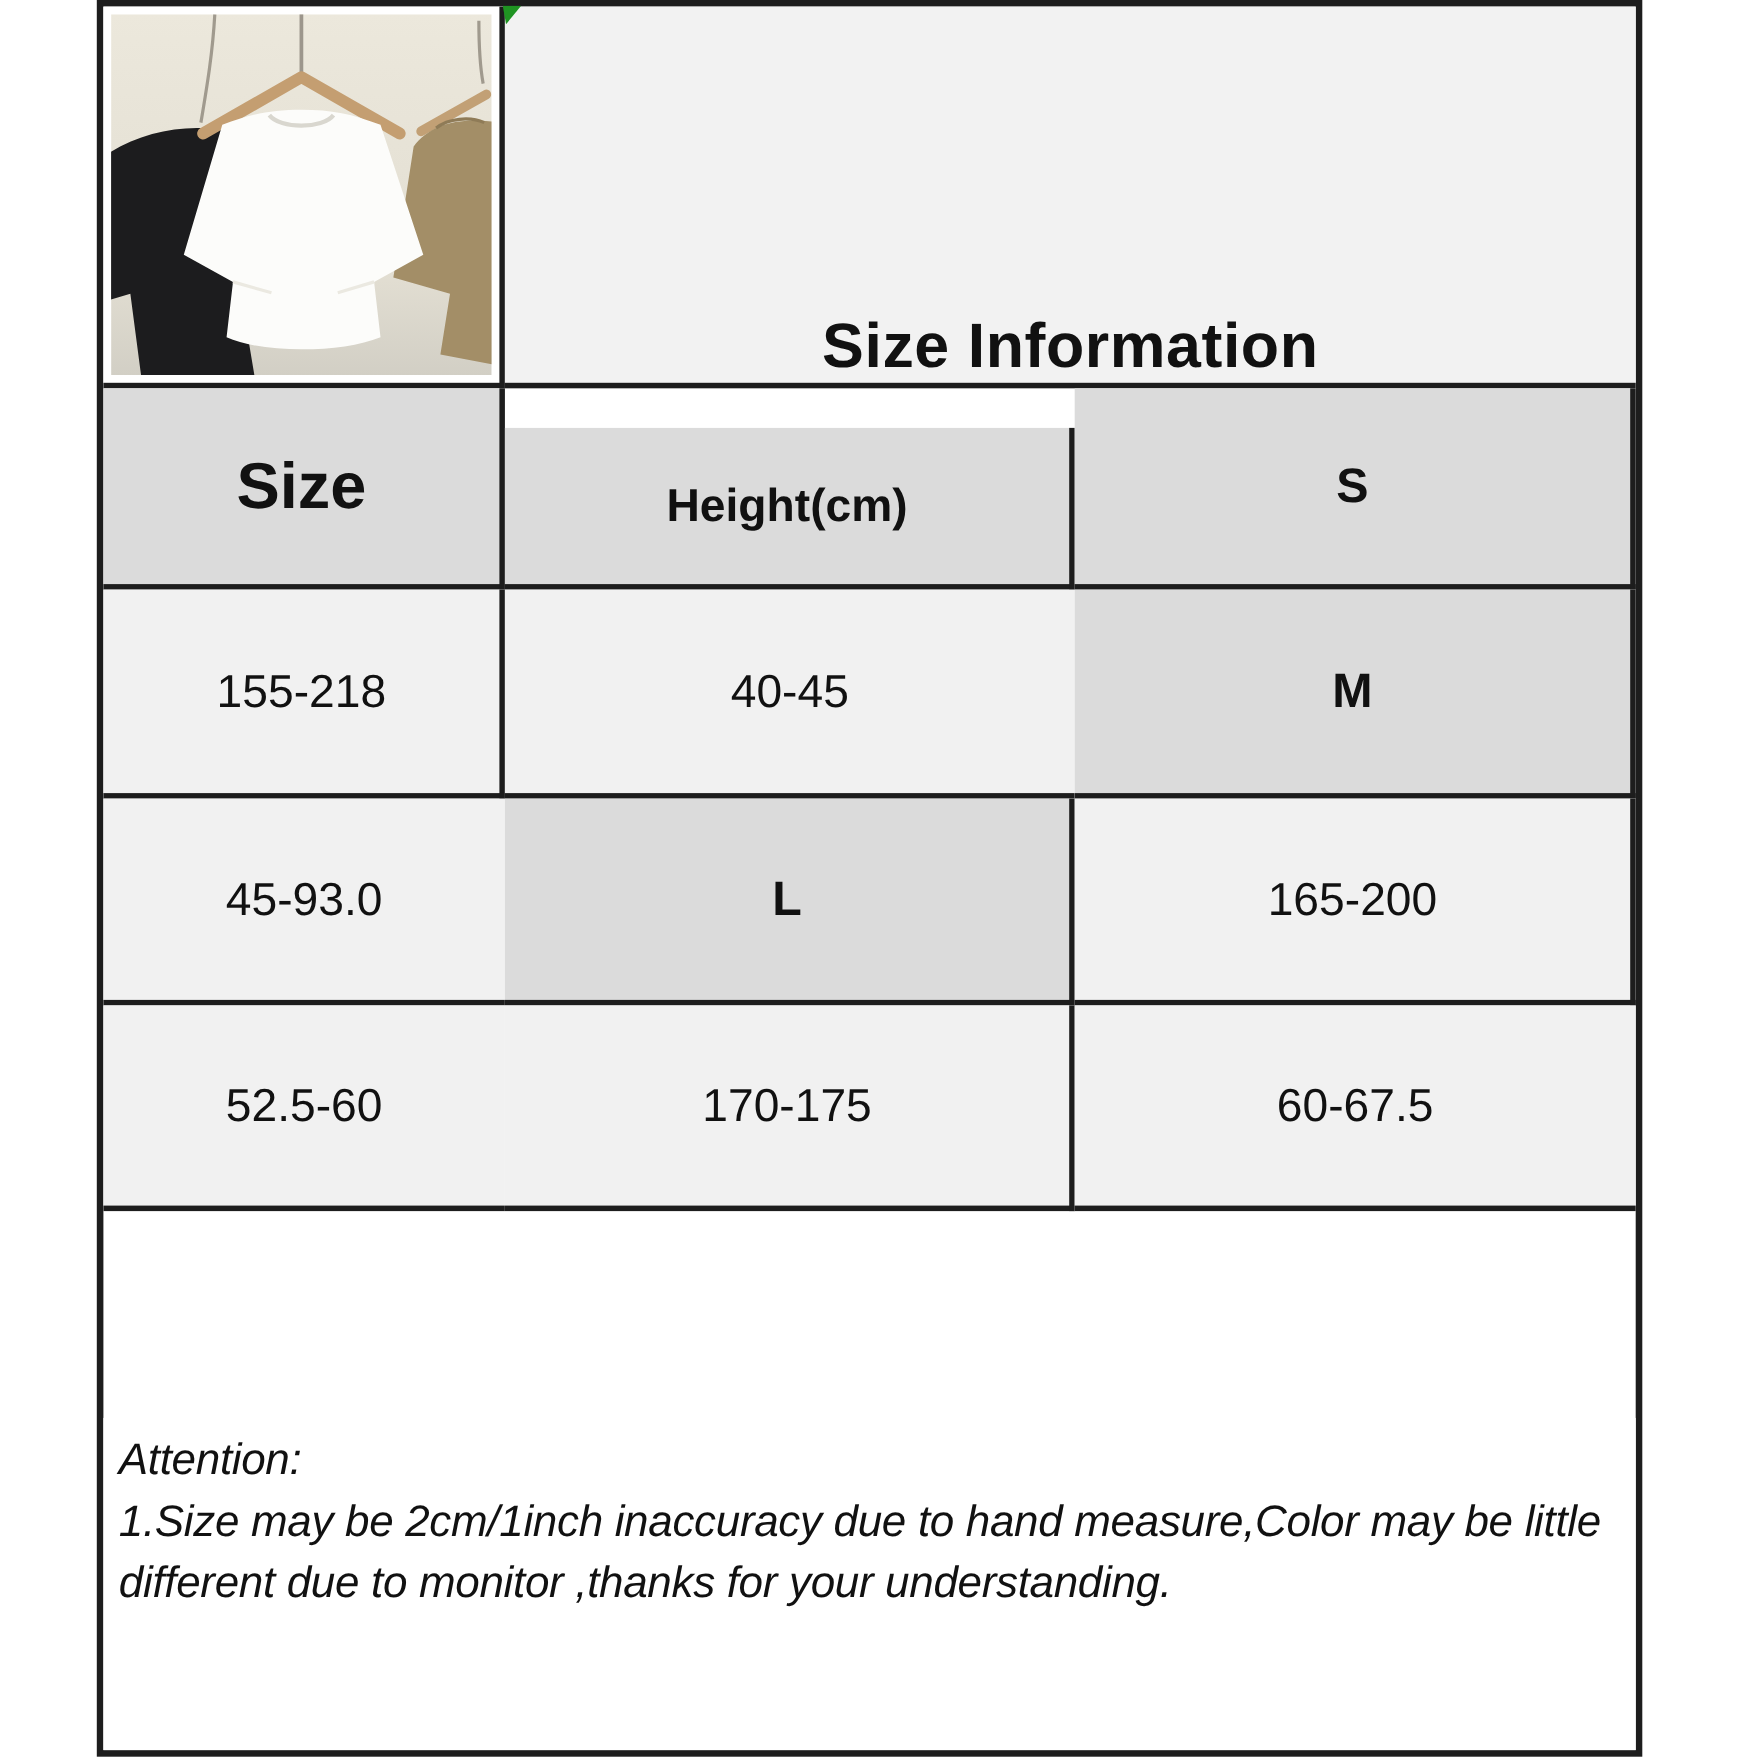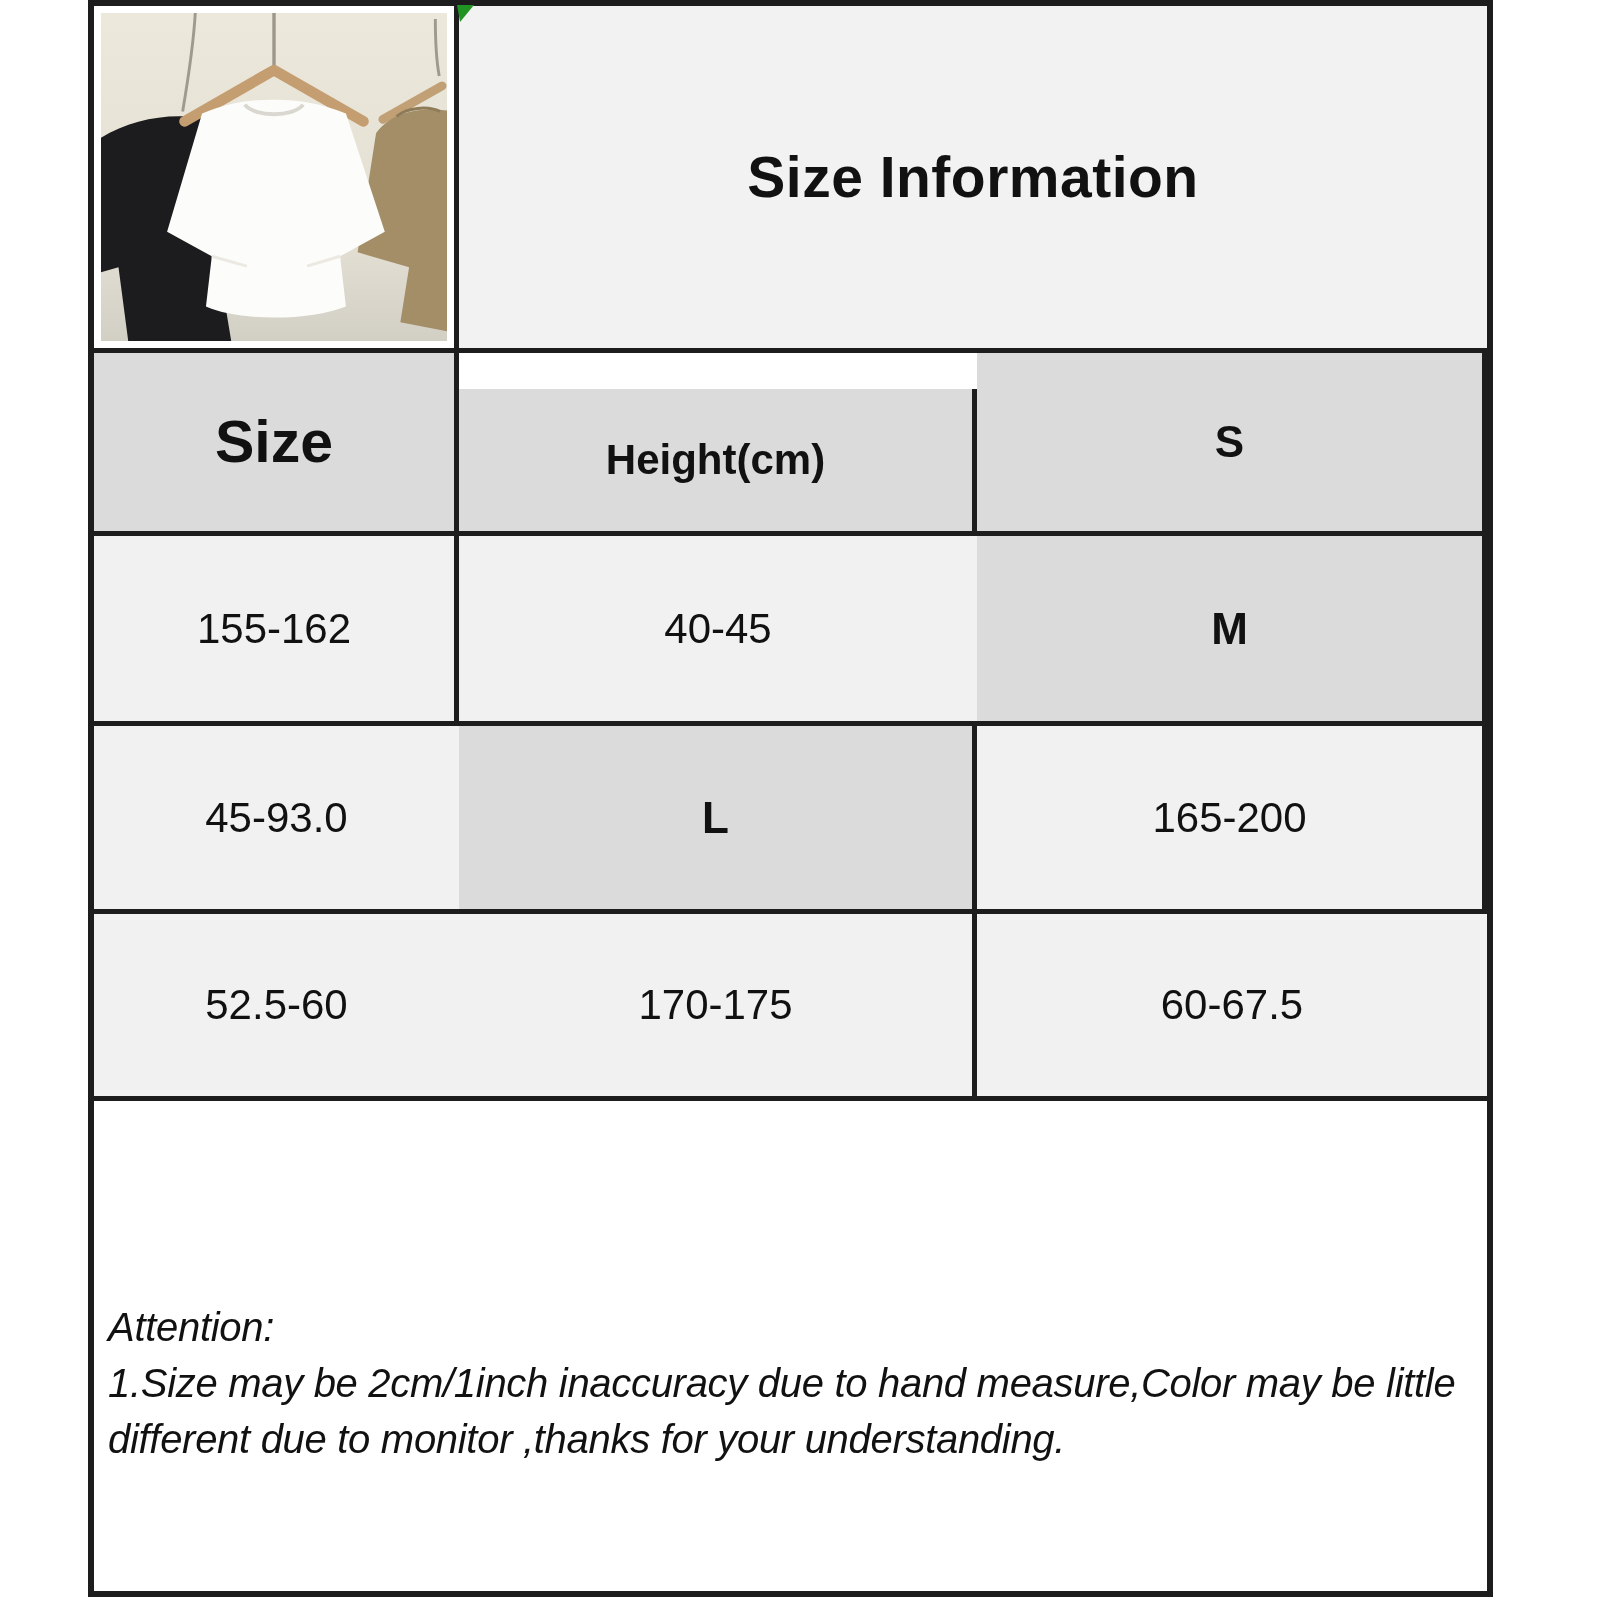--- a/index.html
+++ b/index.html
@@ -46,20 +46,21 @@
     grid-row: 1;
     background: #ffffff;
     padding: 7px;
   }
   .photo-cell svg { width: 100%; height: 100%; display: block; }
   .title-cell {
     grid-column: 2 / 4;
     grid-row: 1;
     background: #f2f2f2;
     border-right: none;
+    align-items: flex-end;
   }
   .title-text {
     font-size: 57px;
     font-weight: bold;
     letter-spacing: 0.5px;
   }
   .th { background: #dbdbdb; font-weight: bold; }
   .th-size { font-size: 59px; }
   .th-col { font-size: 42px; margin-top: 36px; }
   .row-label { background: #dbdbdb; font-weight: bold; font-size: 44px; }
@@ -134,21 +135,21 @@
     </div>
 
     <div class="cell title-cell">
       <span class="title-text">Size Information</span>
     </div>
 
     <div class="cell th th-size">Size</div>
     <div class="cell th th-col">Height(cm)</div>
 
     <div class="cell row-label">S</div>
-    <div class="cell data-cell">155-162</div>
+    <div class="cell data-cell">155-218</div>
     <div class="cell data-cell last-col">40-45</div>
 
     <div class="cell row-label">M</div>
     <div class="cell data-cell last-col">45-93.0</div>
 
     <div class="cell row-label">L</div>
     <div class="cell data-cell">165-200</div>
     <div class="cell data-cell last-col">52.5-60</div>
 
     <div class="cell data-cell">170-175</div>

